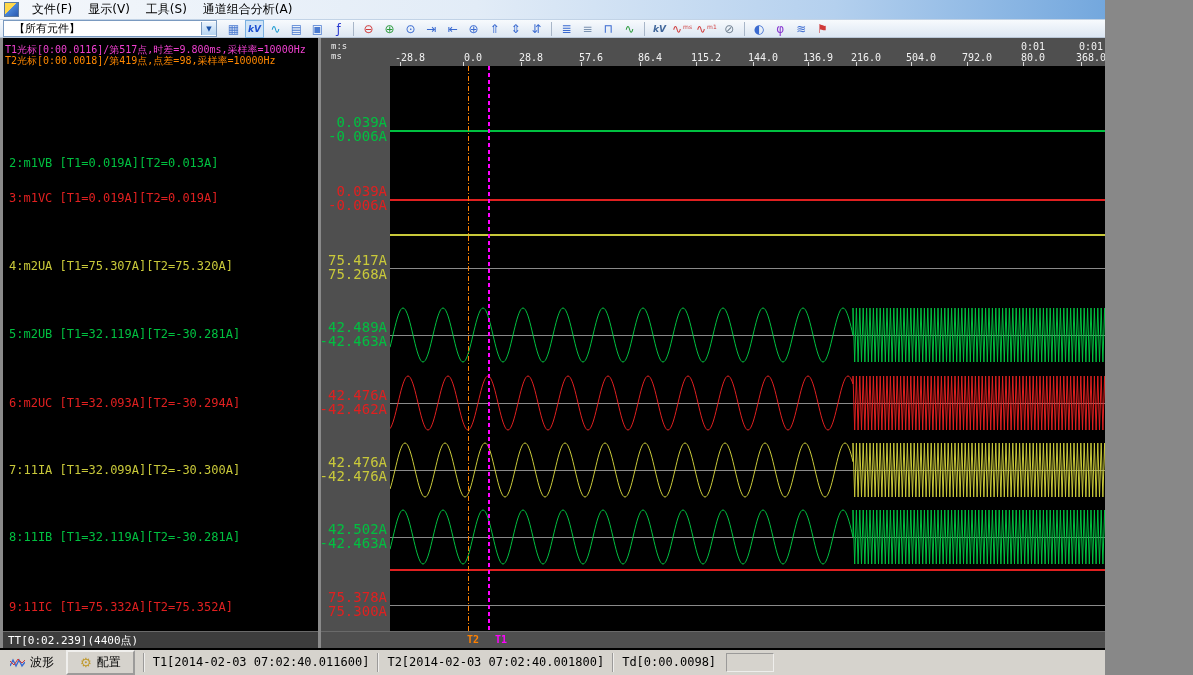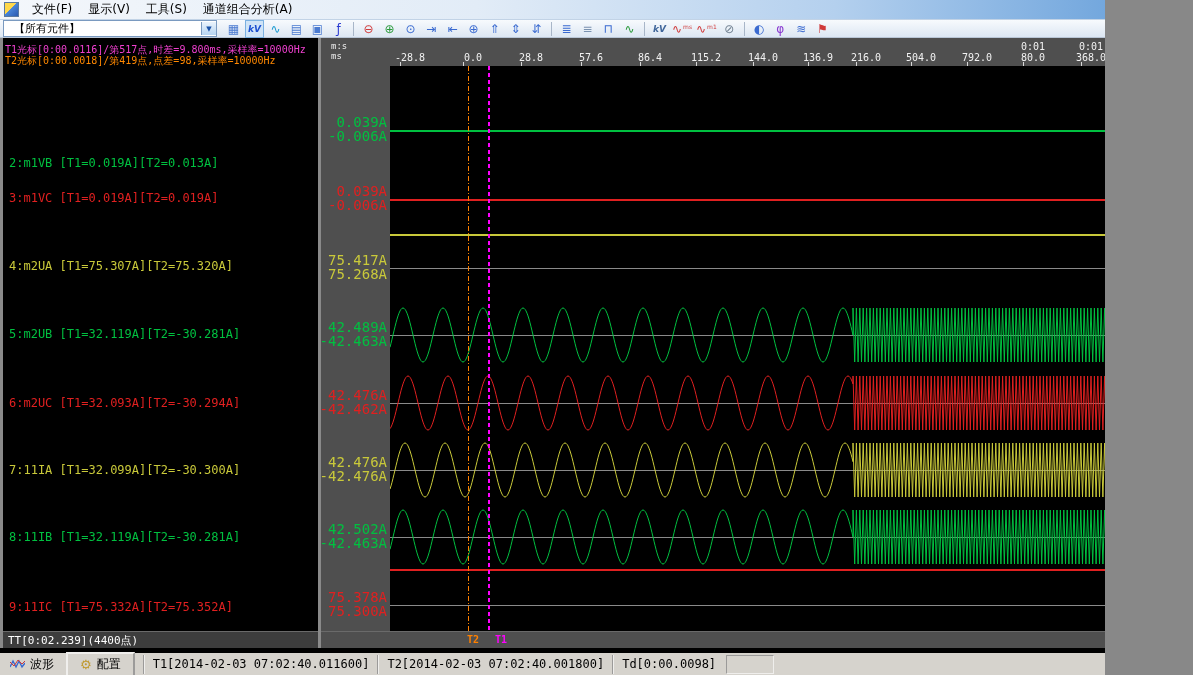--- a/index.html
+++ b/index.html
@@ -57,21 +57,21 @@
   #plot{position:absolute;left:69px;top:28px;width:803px;height:565px;background:#000;overflow:hidden;}
   #wave-svg{position:absolute;left:0;top:0;}
   .cursor-line{position:absolute;top:0;height:565px;}
   #wave-bottom{position:absolute;left:0;top:593px;width:872px;height:17px;background:#4f4f4f;
     border-top:1px solid #6a6a6a;box-sizing:border-box;}
   .cursor-label{position:absolute;top:2px;font-size:10px;font-weight:bold;
     font-family:"DejaVu Sans Mono",monospace;}
 
   
   #tabbar{position:absolute;left:0;top:648px;width:1193px;height:27px;background:#d6d3cd;
-    display:flex;align-items:center;font-size:12px;border-top:5px solid #000000;box-sizing:border-box;}
+    display:flex;align-items:center;font-size:12px;border-top:2px solid #000000;box-sizing:border-box;}
   #tab-wave{display:flex;align-items:center;gap:5px;padding:2px 8px 2px 10px;}
   #btn-config{display:flex;align-items:center;gap:5px;padding:2px 12px;margin-left:4px;
     border:2px outset #f0efed;background:#d6d3cd;}
   #gear-glyph{color:#c09a30;font-size:13px;line-height:13px;}
   #fields{display:flex;align-items:center;margin-left:8px;height:21px;}
   .field{font-size:12px;font-family:"DejaVu Sans Mono",monospace;padding:0 8px;height:19px;
     line-height:19px;border-left:2px groove #efeeec;white-space:pre;}
   #empty-box{width:46px;height:17px;border:1px inset #efeeec;margin-left:2px;background:#d6d3cd;}
 </style>
 </head>

